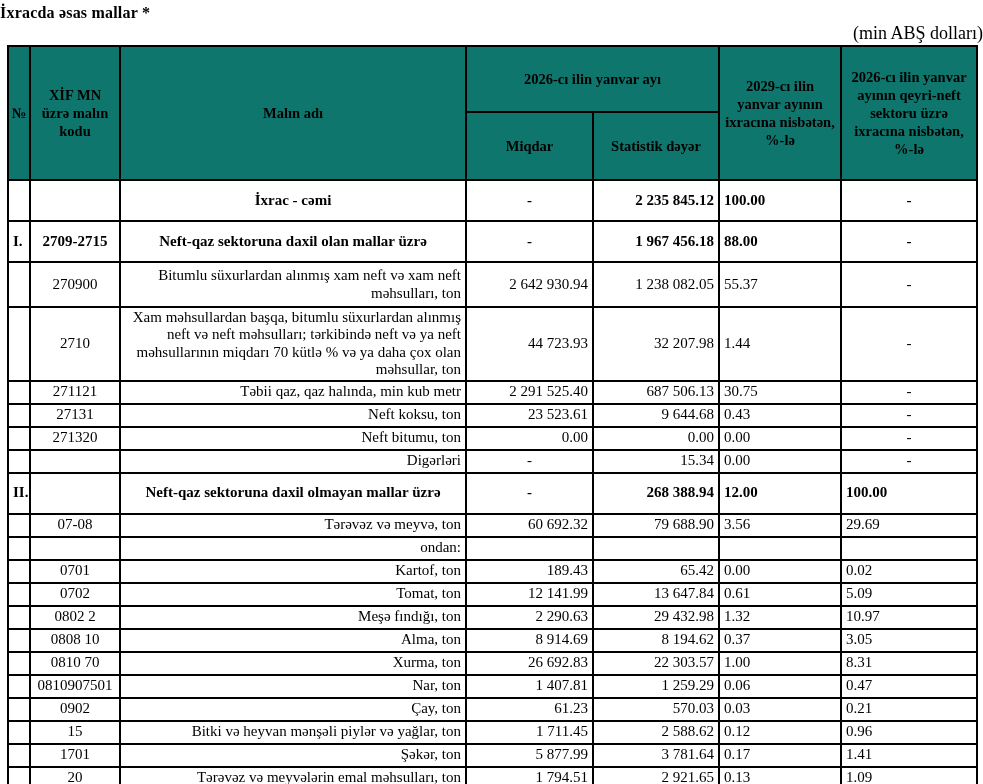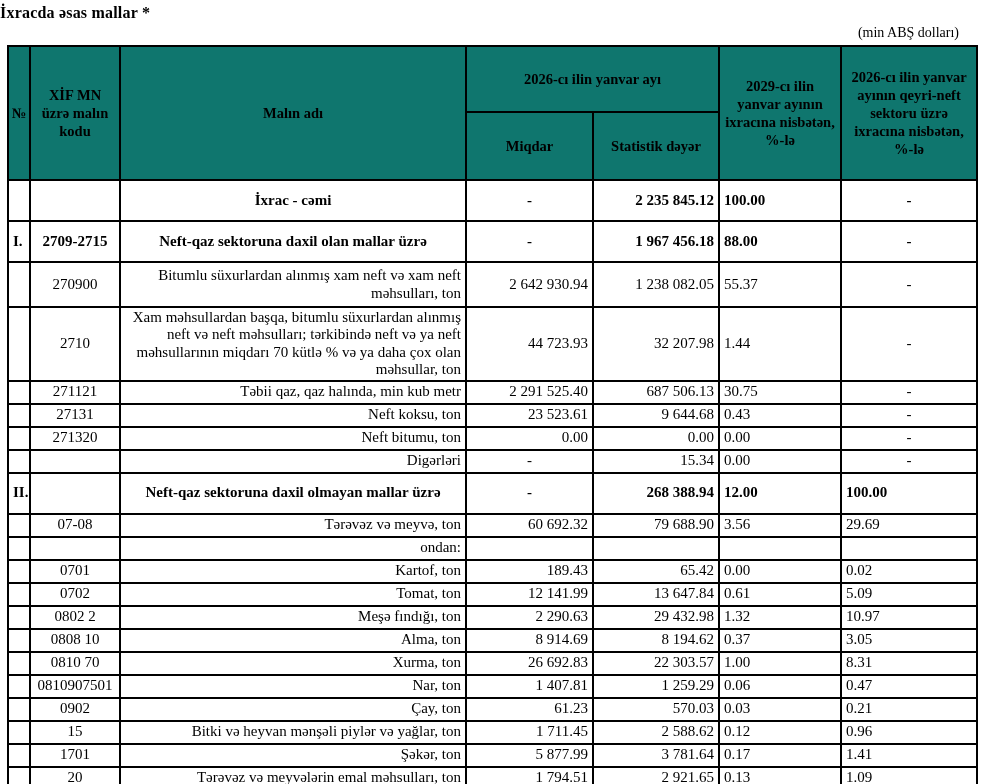--- a/index.html
+++ b/index.html
@@ -6,21 +6,21 @@
   body{
     width:983px;height:784px;overflow:hidden;
     font-family:"Liberation Serif","DejaVu Serif",serif;
     color:#000;
   }
   .page-title{
     text-align:left;font-weight:bold;font-size:16px;
     margin:4px 0 2px 0;letter-spacing:.2px;
   }
   .unit-note{
-    text-align:right;font-size:14px;padding-right:24px;height:18px;line-height:18px;
+    text-align:right;font-size:18px;height:18px;line-height:18px;
     margin-bottom:3px;
   }
   table.main{
     border-collapse:collapse;margin-left:7px;
     width:969px;table-layout:fixed;
   }
   table.main th, table.main td{
     border:2px solid #000;
     font-size:15px;line-height:1.16;
     padding:1px 4px;

